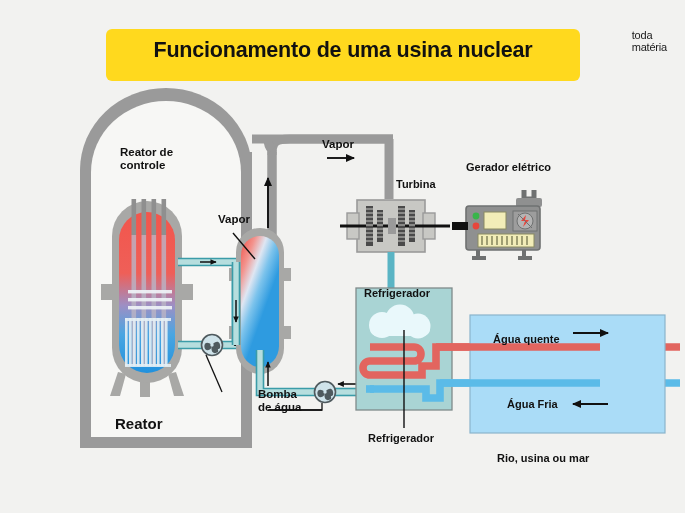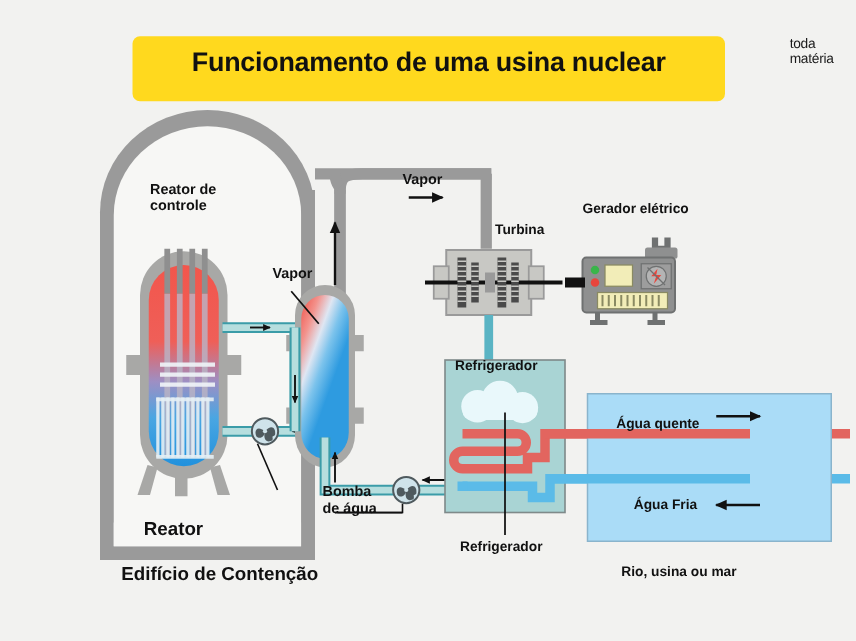--- a/index.html
+++ b/index.html
@@ -346,21 +346,20 @@
     </g>
   </svg>
 
   <div class="lbl" style="left:120px; top:146px;">Reator de
 controle</div>
   <div class="lbl" style="left:218px; top:213px;">Vapor</div>
   <div class="lbl" style="left:322px; top:138px;">Vapor</div>
   <div class="lbl big" style="left:115px; top:417px;">Reator</div>
   <div class="lbl" style="left:214px; top:388px;margin-left:44px;">Bomba
 de água</div>
-  <div class="lbl big" style="left:97px; top:453px;">Edifício de Contenção</div>
   <div class="lbl mid" style="left:396px; top:178px;text-align:right;">Turbina</div>
   <div class="lbl mid" style="left:466px; top:161px;">Gerador elétrico</div>
   <div class="lbl mid" style="left:364px; top:287px;">Refrigerador</div>
   <div class="lbl mid" style="left:353px; top:432px;padding-left:15px;">Refrigerador</div>
   <div class="lbl mid" style="left:493px; top:333px;">Água quente</div>
   <div class="lbl mid" style="left:507px; top:398px;">Água Fria</div>
   <div class="lbl mid" style="left:497px; top:452px;">Rio, usina ou mar</div>
 
 </div>
 

